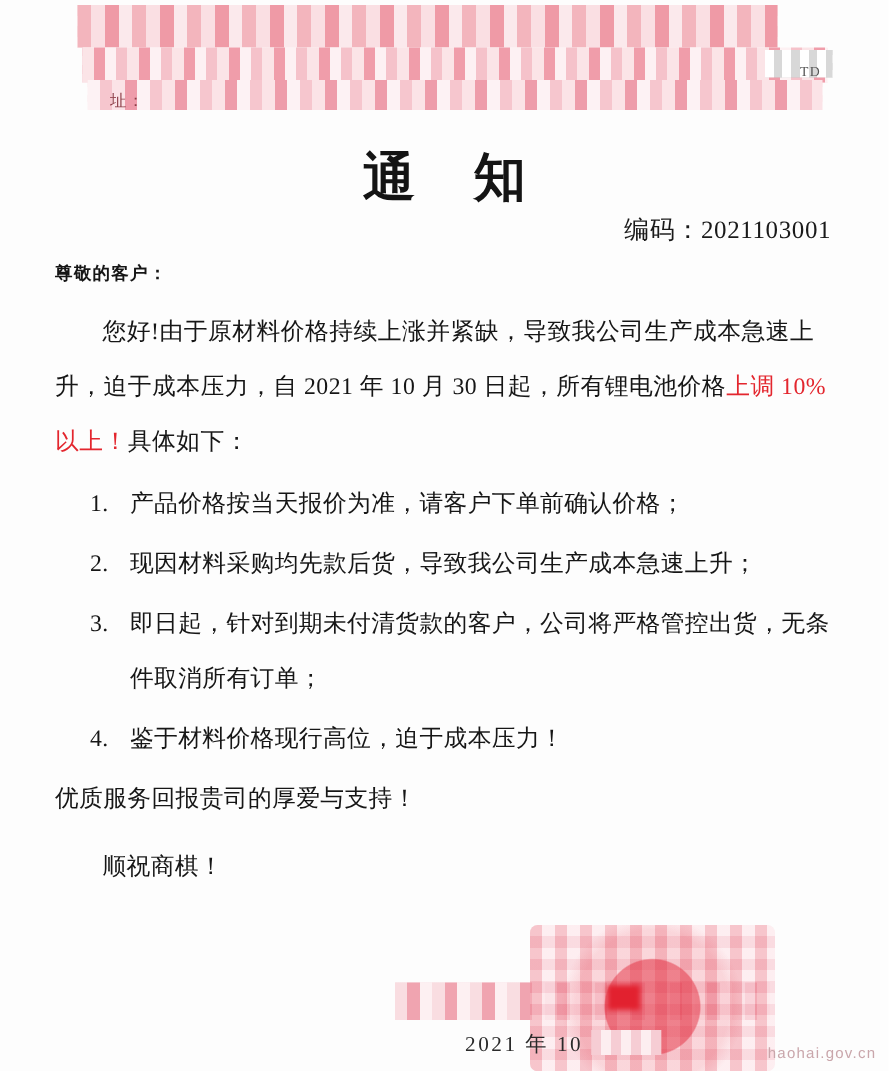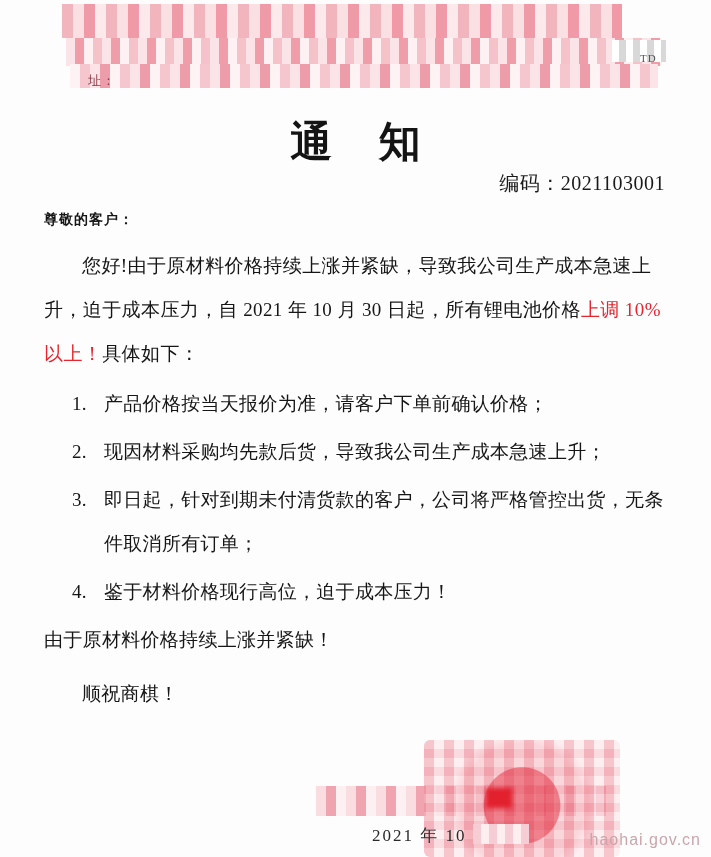--- a/index.html
+++ b/index.html
@@ -260,21 +260,21 @@
     vertical-align: -3px;
     background:
       repeating-linear-gradient(90deg,
         #f6cdd4 0px, #f6cdd4 8px,
         #fdeef0 8px, #fdeef0 16px);
   }
   .watermark {
     position: absolute;
     right: 10px;
     bottom: 8px;
-    font-size: 16px;
+    font-size: 12px;
     color: #c9a6ab;
     letter-spacing: 1px;
     font-family: "Liberation Sans", sans-serif;
   }
 </style>
 </head>
 <body>
 
 <div class="page">
 
@@ -300,21 +300,21 @@
     </div>
 
     <ol class="items">
       <li>产品价格按当天报价为准，请客户下单前确认价格；</li>
       <li>现因材料采购均先款后货，导致我公司生产成本急速上升；</li>
       <li>即日起，针对到期未付清货款的客户，公司将严格管控出货，无条件取消所有订单；</li>
       <li>鉴于材料价格现行高位，迫于成本压力！</li>
     </ol>
 
 
-    <div class="closing-2">由于原材料价格持续上涨并紧缺！</div>
+    <div class="closing-2">优质服务回报贵司的厚爱与支持！</div>
 
     <div class="closing-3">顺祝商棋！</div>
 
   </div>
 
   <div class="footer-strip"></div>
 
   <div class="stamp">
     <div class="stamp-blur"></div>
     <div class="stamp-core"></div>

